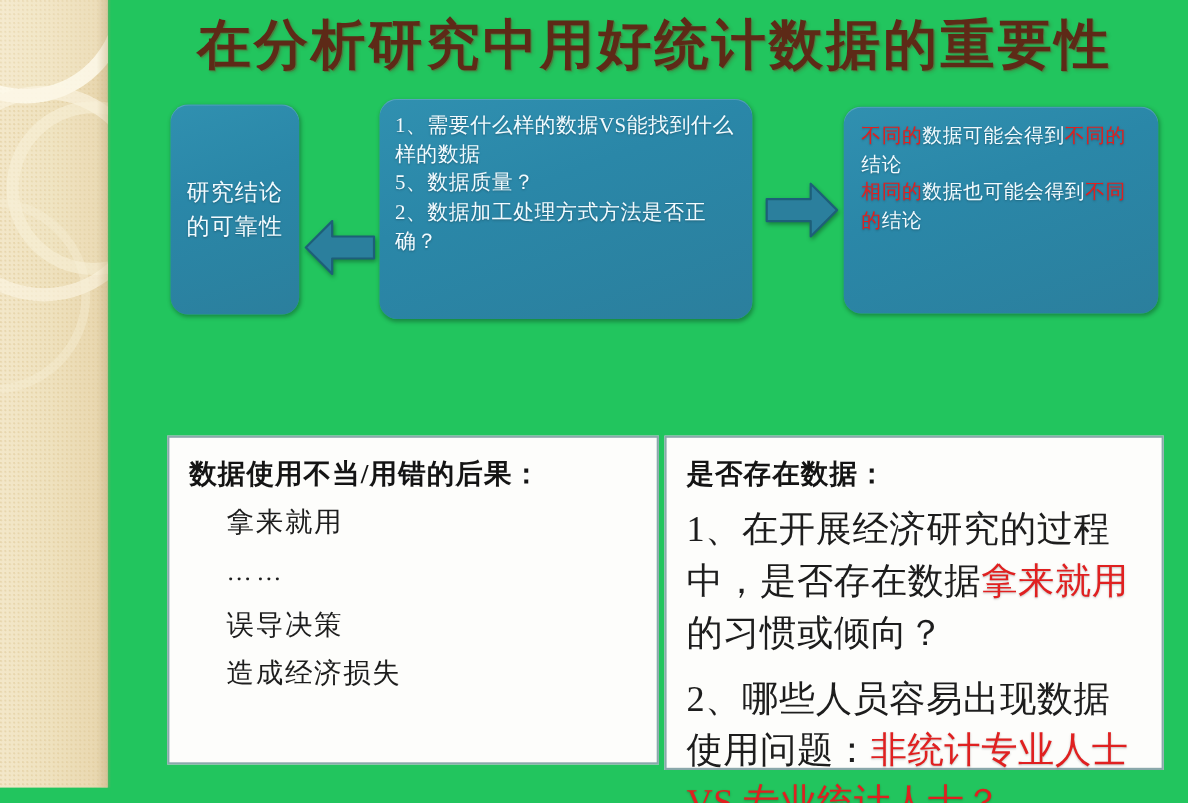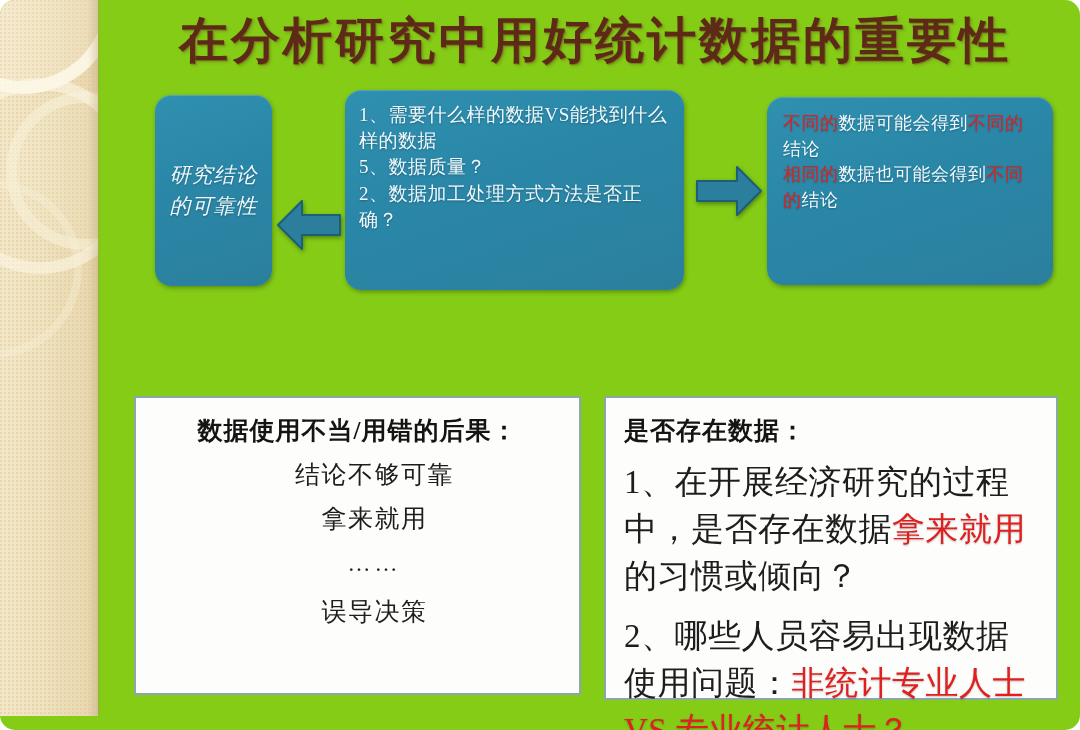--- a/index.html
+++ b/index.html
@@ -11,23 +11,22 @@
     width: 1080px;
     height: 730px;
     overflow: hidden;
     font-family: "Liberation Serif", "DejaVu Serif", serif;
   }
 
   #slide {
     position: relative;
     width: 1080px;
     height: 730px;
-    background: #84cc16;
+    background: #22c55e;
     overflow: hidden;
-    border-radius: 15px;
   }
 
   
   #sidebar {
     position: absolute;
     left: 0;
     top: 0;
     width: 98px;
     height: 716px;
     background:
@@ -119,21 +118,20 @@
     height: 191px;
     display: flex;
     align-items: center;
     justify-content: center;
     padding: 6px 10px;
     font-size: 21px;
     line-height: 1.45;
     text-align: center;
     letter-spacing: 1px;
     text-shadow: 0 1px 2px rgba(0,0,0,0.28);
-    font-style: italic;
   }
   #box-questions {
     left: 345px;
     top: 90px;
     width: 339px;
     height: 200px;
     padding: 12px 14px 10px 14px;
     font-size: 19px;
     line-height: 1.38;
     letter-spacing: 0.5px;
@@ -166,26 +164,25 @@
   
   .outline-box {
     position: absolute;
     background: #fdfdfb;
     border: 2px solid #8aa8ab;
     box-sizing: border-box;
     font-family: "Liberation Serif", "DejaVu Serif", serif;
     color: #1d1d1d;
   }
   #box-consequences {
-    left: 134px;
+    left: 152px;
     top: 396px;
     width: 447px;
     height: 299px;
     padding: 16px 18px;
-    text-align: center;
   }
   #box-twoquestions {
     left: 604px;
     top: 396px;
     width: 454px;
     height: 304px;
     padding: 16px 18px;
   }
   .box-heading {
     font-size: 25px;
@@ -257,24 +254,24 @@
     <div>
       <span class="hl-red">不同的</span><span>数据可能会得到</span><span class="hl-red">不同的</span><span>结论</span>
     </div>
     <div>
       <span class="hl-red">相同的</span><span>数据也可能会得到</span><span class="hl-red">不同的</span><span>结论</span>
     </div>
   </div>
 
   <div id="box-consequences" class="outline-box">
     <div class="box-heading">数据使用不当/用错的后果：</div>
-    <div class="consequence-item">结论不够可靠</div>
     <div class="consequence-item">拿来就用</div>
     <div class="consequence-item ellipsis">……</div>
     <div class="consequence-item">误导决策</div>
+    <div class="consequence-item">造成经济损失</div>
   </div>
 
   <div id="box-twoquestions" class="outline-box">
     <div class="box-heading">是否存在数据：</div>
     <div class="q-item">
       <span>1、在开展经济研究的过程中，是否存在数据</span><span class="hl-red">拿来就用</span><span>的习惯或倾向？</span>
     </div>
     <div class="q-item">
       <span>2、哪些人员容易出现数据使用问题：</span><span class="hl-red">非统计专业人士 VS 专业统计人士？</span>
     </div>

